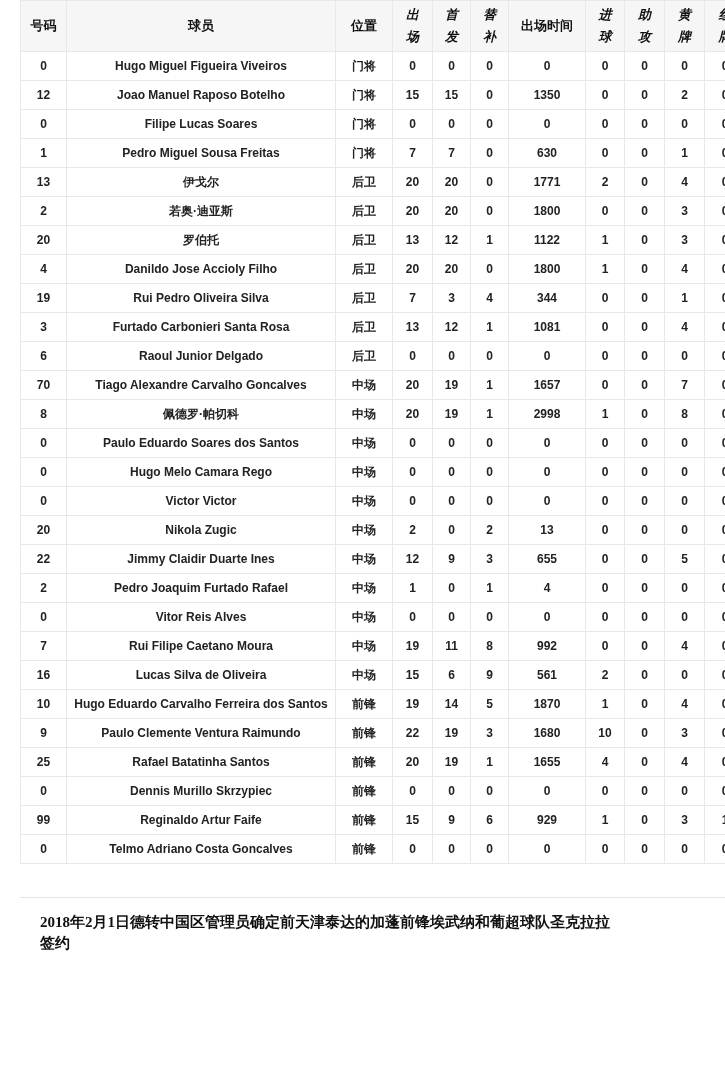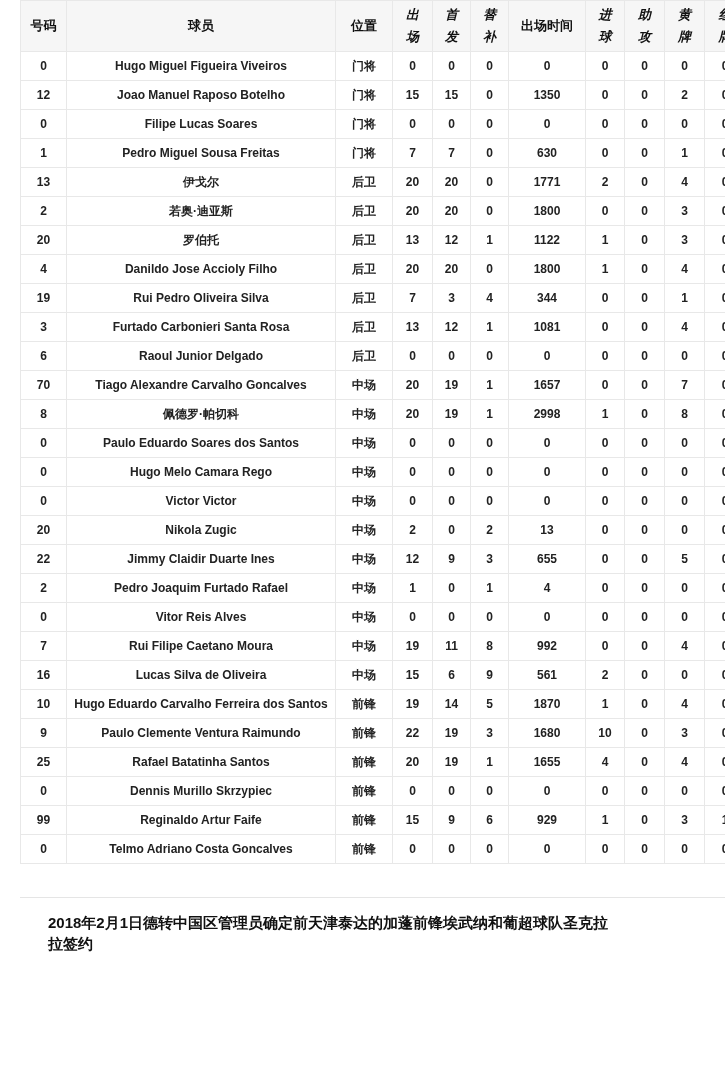--- a/index.html
+++ b/index.html
@@ -49,25 +49,26 @@
   
   td.col-1 { word-break: break-all; }
 
   .footer-divider {
     width: 725px;
     height: 0;
     border-top: 1px solid #e5e5e5;
     margin-top: 33px;
   }
   .footer-note {
-    margin: 14px 20px 0 28px;
+    margin: 14px 20px 0 20px;
     font-size: 15px;
     line-height: 21px;
     font-weight: bold;
     color: #111111;
+    font-family: Liberation Serif, serif;
   }
 </style>
 </head>
 <body>
 
 <div class="page">
 
   <table class="stats">
     <colgroup>
       <col style="width:46px">

